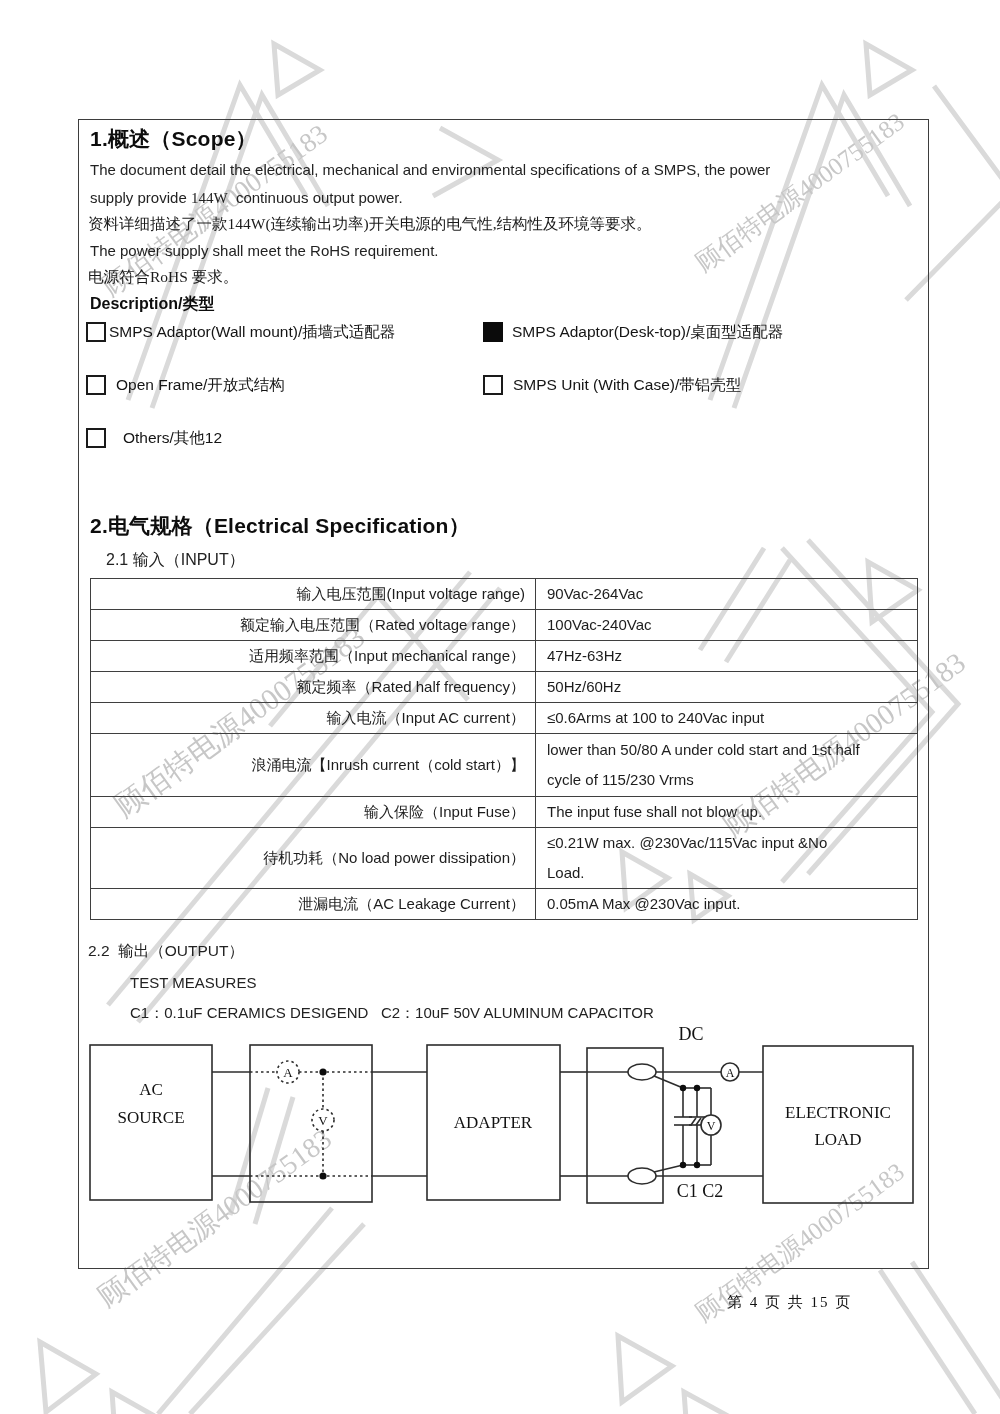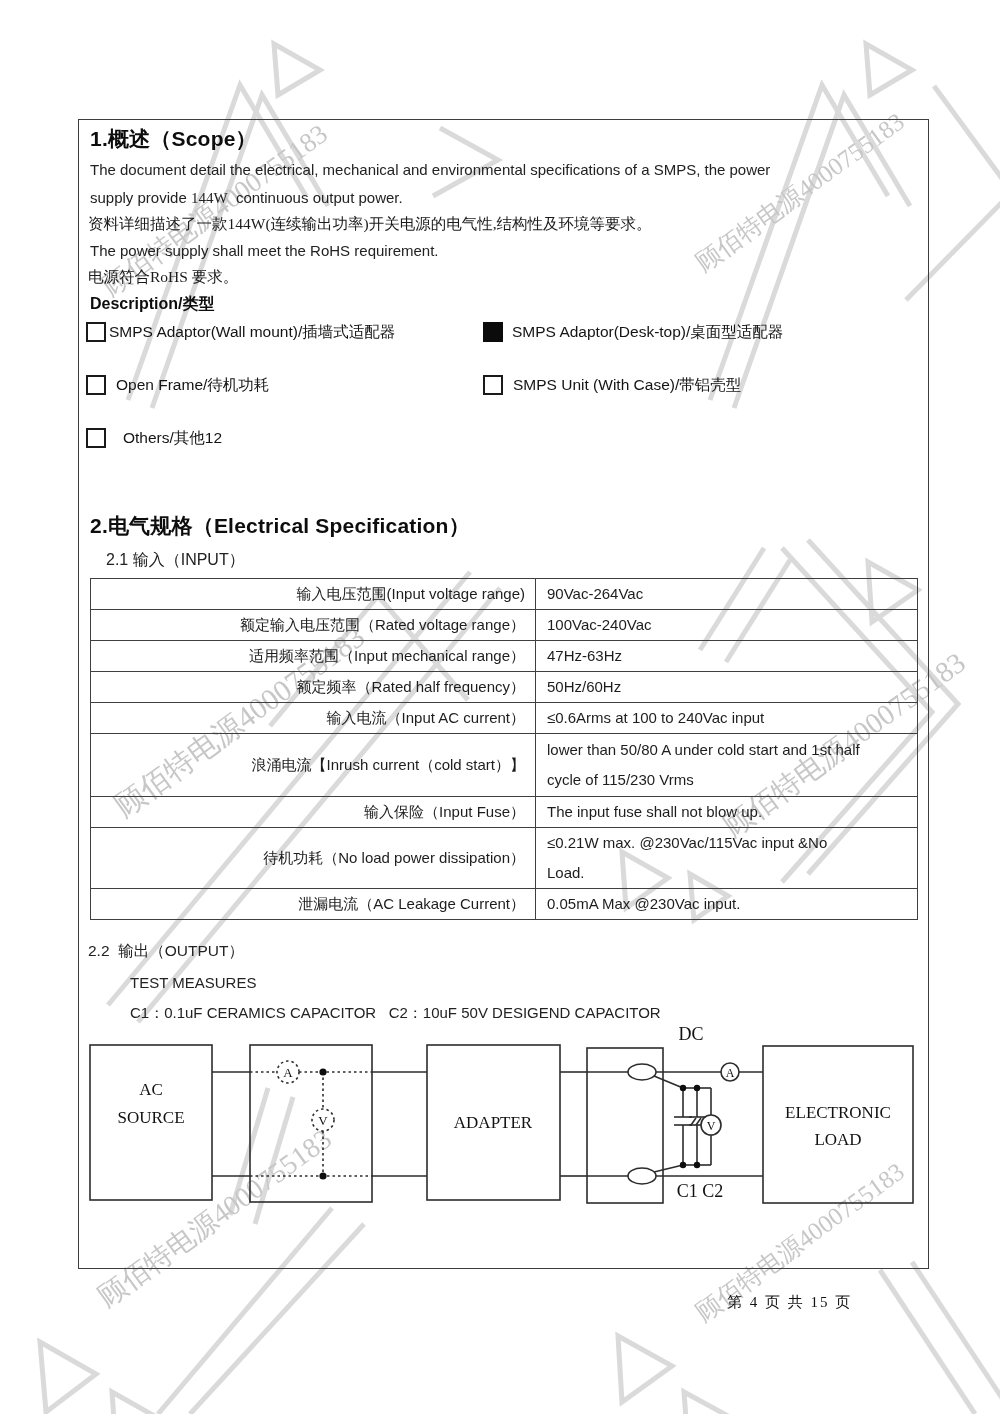--- a/index.html
+++ b/index.html
@@ -104,21 +104,21 @@
   <div class="chk" style="left:86px;top:320px;gap:3px;">
     <span class="cbox"></span>
     <span class="lbl">SMPS Adaptor(Wall mount)/插墙式适配器</span>
   </div>
   <div class="chk" style="left:483px;top:320px;gap:9px;">
     <span class="cbox checked"></span>
     <span class="lbl">SMPS Adaptor(Desk-top)/桌面型适配器</span>
   </div>
   <div class="chk" style="left:86px;top:373px;gap:10px;">
     <span class="cbox"></span>
-    <span class="lbl">Open Frame/待机功耗</span>
+    <span class="lbl">Open Frame/开放式结构</span>
   </div>
   <div class="chk" style="left:483px;top:373px;gap:10px;">
     <span class="cbox"></span>
     <span class="lbl">SMPS Unit (With Case)/带铝壳型</span>
   </div>
   <div class="chk" style="left:86px;top:426px;gap:17px;">
     <span class="cbox"></span>
     <span class="lbl">Others/其他12</span>
   </div>
 
@@ -163,21 +163,21 @@
         </tr>
     <tr>
           <td class="lab">泄漏电流（AC Leakage Current）</td>
           <td>0.05mA Max @230Vac input.</td>
         </tr>
   </tbody>
     </table>
 
   <div class="abs body-line pre" style="left:88px;top:941px;font-size:15.5px;">2.2  输出（OUTPUT）</div>
   <div class="abs body-line" style="left:130px;top:974px;">TEST MEASURES</div>
-  <div class="abs body-line pre" style="left:130px;top:1004px;">C1：0.1uF CERAMICS CAPACITOR   C2：10uF 50V DESIGEND CAPACITOR</div>
+  <div class="abs body-line pre" style="left:130px;top:1004px;">C1：0.1uF CERAMICS DESIGEND   C2：10uF 50V ALUMINUM CAPACITOR</div>
 
   <svg id="diagram" width="850" height="192" viewBox="0 0 850 192">
     <g fill="none" stroke="#2c2c2c" stroke-width="1.6">
 
       <rect x="12" y="20" width="122" height="155"></rect>
       <rect x="172" y="20" width="122" height="157"></rect>
       <rect x="349" y="20" width="133" height="155"></rect>
       <rect x="509" y="23" width="76" height="155"></rect>
       <rect x="685" y="21" width="150" height="157"></rect>
 

